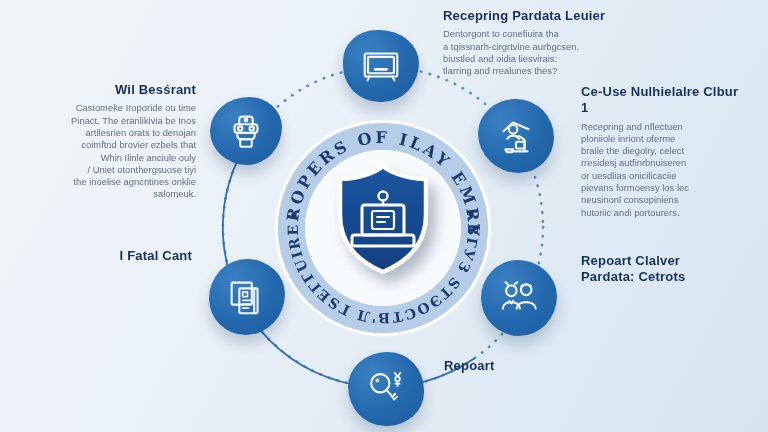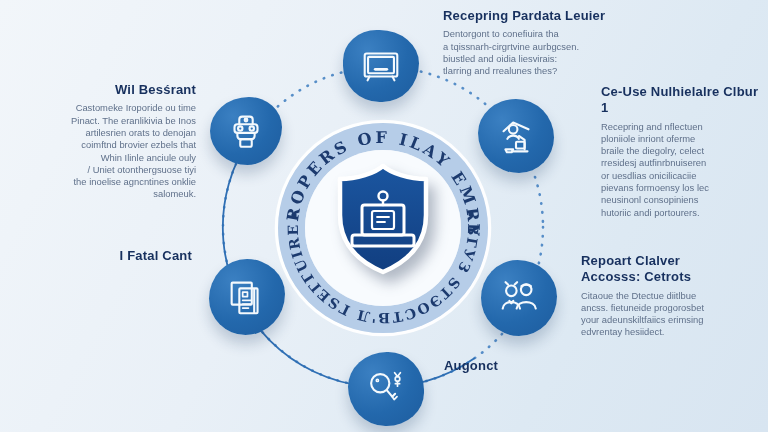--- a/index.html
+++ b/index.html
@@ -149,42 +149,38 @@
   </div>
 
   <div class="tblock" style="left:443px;top:8px;width:195px;">
     <div class="h">Recepring Pardata Leuier</div>
     <div class="b">Dentorgont to conefiuira tha
 a tqissnarh-cirgrtvine aurbgcsen.
 biustled and oidia liesvirais:
 tlarring and rrealunes thes?</div>
   </div>
 
-  <div class="tblock" style="left:581px;top:84px;width:160px;margin-left:20px;">
+  <div class="tblock" style="left:581px;top:84px;width:160px;">
     <div class="h">Ce-Use Nulhielalre Clbur 1</div>
     <div class="b">Recepring and nflectuen
 ploniiole inriont oferme
 braile the diegolry, celect
 rresidesj autfinrbnuiseren
 or uesdlias onicilicaciie
 pievans formoensy los lec
 neusinonl consopiniens
 hutoriic andi portourers.</div>
   </div>
 
   <div class="tblock alignR" style="left:24px;top:248px;width:168px;">
     <div class="h">I Fatal Cant</div>
   </div>
 
   <div class="tblock" style="left:581px;top:253px;width:160px;">
     <div class="h">Repoart Clalver
-Accosss: Cetrots</div>
-    <div class="b">Citaoue the Dtectue diitlbue
-ancss. fietuneide progorosbet
-your adeunskiltfaiics erimsing
-edvrentay hesiidect.</div>
+Pardata: Cetrots</div>
   </div>
 
   <div class="tblock" style="left:444px;top:358px;width:165px;">
-    <div class="h">Augonct</div>
+    <div class="h">Repoart</div>
   </div>
 
 </div>
 
 </body></html>

